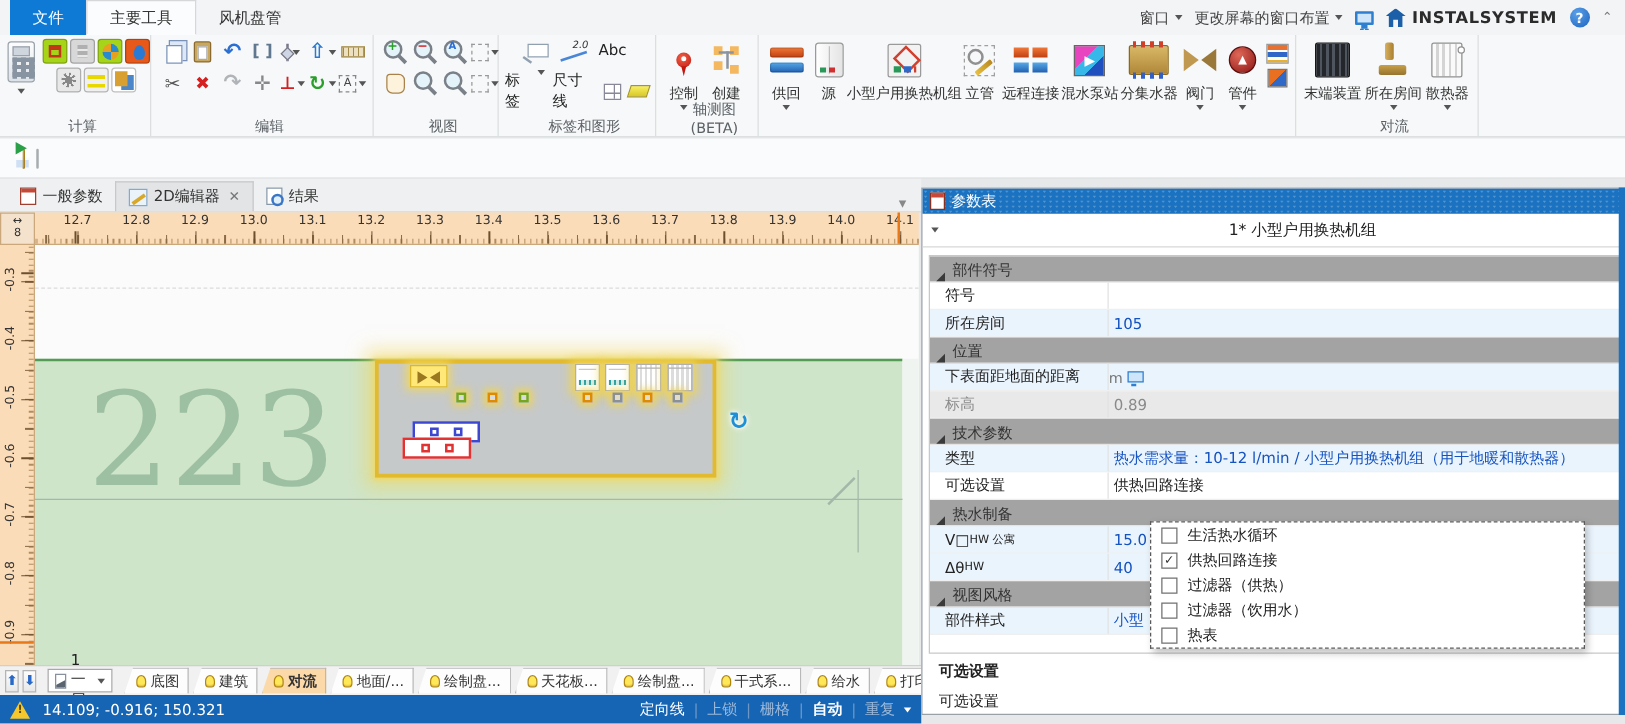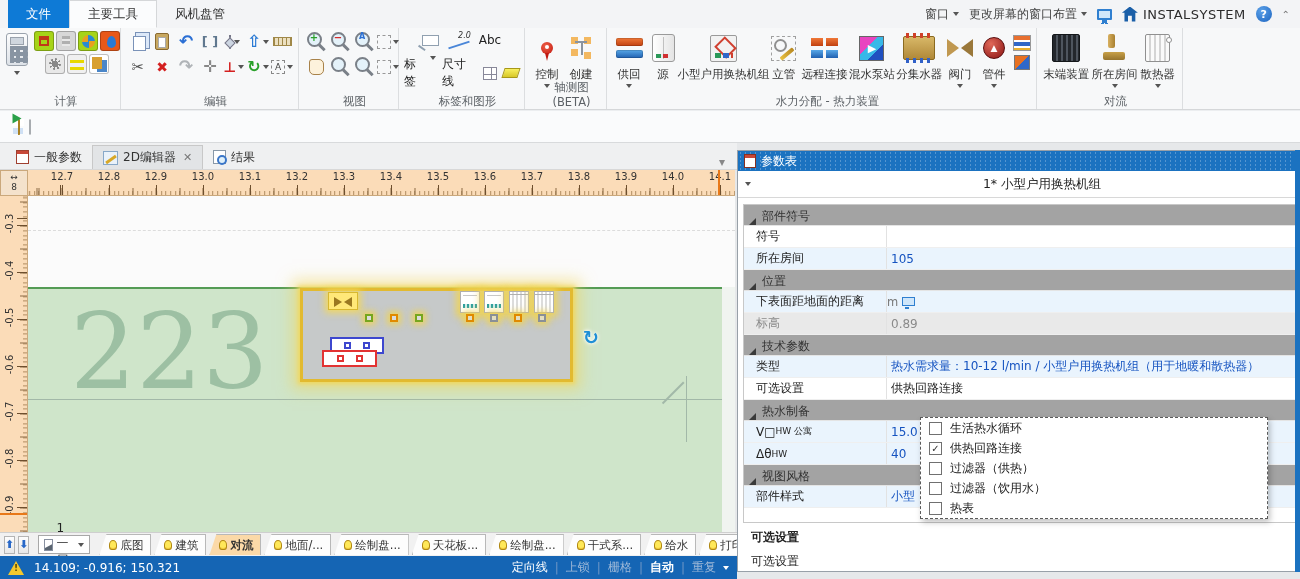--- a/index.html
+++ b/index.html
@@ -6,21 +6,21 @@
 body{font-family:"DejaVu Sans","Liberation Sans",sans-serif;background:#dfe1e4}
 #app{position:relative;width:1300px;height:579px;background:#eceef0;overflow:hidden;font-size:12px;color:#222}
 
 .tabrow{position:absolute;left:0;top:0;width:1300px;height:28px;background:#f3f4f6;display:flex;align-items:stretch}
 .rtab{display:flex;align-items:center;padding:0 18px;font-size:12.5px;color:#333;cursor:default}
 .rtab.file{background:#0e7ad6;color:#fff;margin-left:8px}
 .rtab.act{background:#fbfcfd;border:1px solid #d5d7d9;border-bottom:1px solid #fbfcfd}
 .trright{margin-left:auto;display:flex;align-items:center;gap:10px;padding-right:10px;color:#444}
 .car{width:0;height:0;border-left:3.5px solid transparent;border-right:3.5px solid transparent;border-top:4.5px solid #555;display:inline-block}
 .car.w{border-top-color:#fff}
-.brand{display:flex;align-items:center;gap:5px;font-weight:normal;letter-spacing:.5px;color:#2b2b2b;font-size:13px}
+.brand{display:flex;align-items:center;gap:5px;font-weight:bold;letter-spacing:.5px;color:#2b2b2b;font-size:13px}
 .house{width:16px;height:15px;background:#1a5fa8;clip-path:polygon(50% 0,100% 42%,84% 42%,84% 100%,62% 100%,62% 62%,38% 62%,38% 100%,16% 100%,16% 42%,0 42%)}
 .helpq{width:16px;height:16px;border-radius:50%;background:radial-gradient(circle at 35% 30%,#5aa0e8,#1c64c0);color:#fff;font-size:11px;font-weight:bold;display:flex;align-items:center;justify-content:center}
 .chev{color:#777;font-size:10px}
 
 .ribbon{position:absolute;left:0;top:28px;width:1300px;height:82px;background:#f7f8f9;border-bottom:1px solid #d5d7d9;display:flex}
 .rg{position:relative;border-right:1px solid #dcdee0;padding:3px 5px 13px 5px;display:flex;align-items:flex-start}
 .rg .gl{position:absolute;left:12px;right:0;bottom:0;text-align:center;font-size:11.5px;color:#5c6166}
 .col{display:flex;flex-direction:column;align-items:center}
 .row{display:flex;align-items:center}
 .si{width:22px;height:21px;display:inline-flex;align-items:center;justify-content:center;font-size:14px;margin:0 1px}
@@ -499,21 +499,20 @@
           </span>
         <span class="bl">
             <span>管件</span>
           </span>
         <span class="car" style="margin-top:2px"></span>
       </div>
       <div class="col" style="margin-left:2px;gap:4px;margin-top:4px">
         <span class="fitsm"></span>
         <span class="swapsm"></span>
       </div>
-      <div class="gl">水力分配 - 热力装置</div>
     </div>
 
     <div class="rg" style="width:146px">
       <div class="bb">
         <span class="bi">
             <span class="raddark"></span>
           </span>
         <span class="bl">
             <span>末端装置</span>
           </span>

